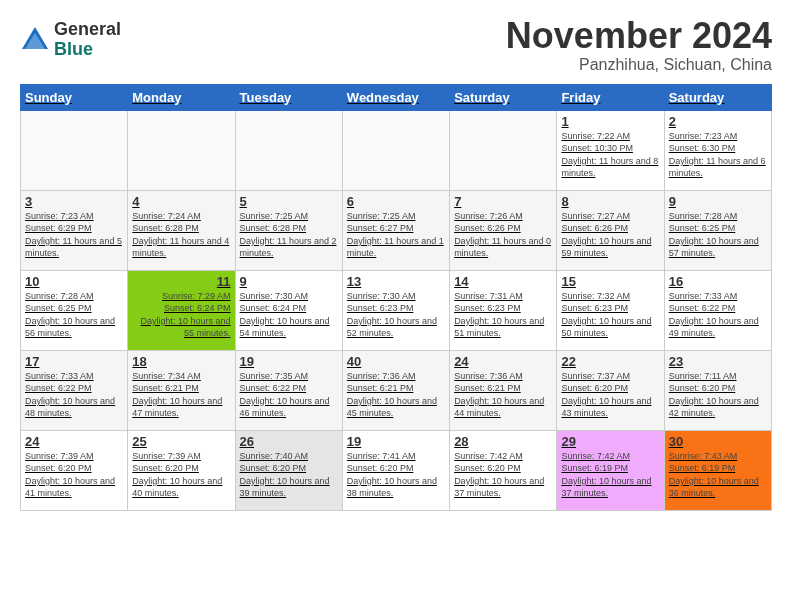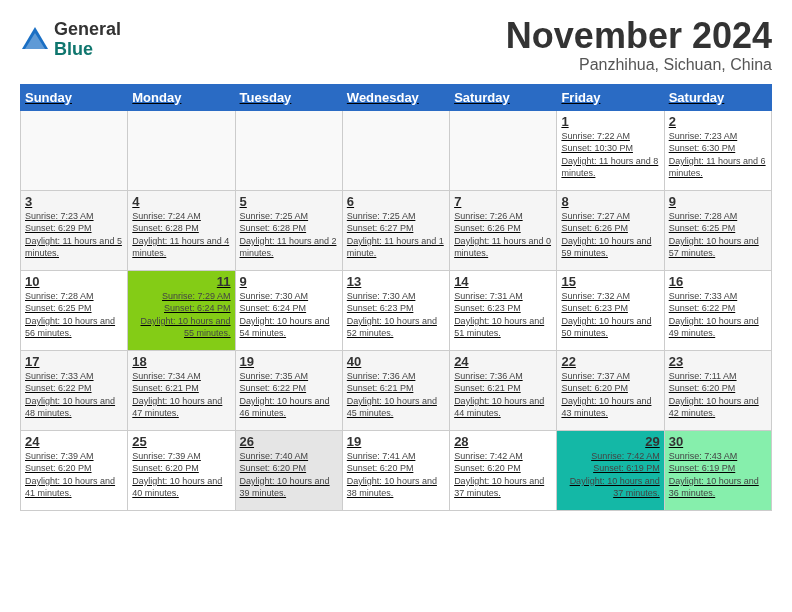--- a/index.html
+++ b/index.html
@@ -313,27 +313,27 @@
             <div class="day-info" style="white-space: pre-line;">Sunrise: 7:41 AM
 Sunset: 6:20 PM
 Daylight: 10 hours and 38 minutes.</div>
           </td>
           <td style="background: rgb(255, 255, 255);">
             <span class="day-number">28</span>
             <div class="day-info" style="white-space: pre-line;">Sunrise: 7:42 AM
 Sunset: 6:20 PM
 Daylight: 10 hours and 37 minutes.</div>
           </td>
-          <td style="background: #14b8a6; text-align: right;">
+          <td style="background: #f0abfc;">
             <span class="day-number">29</span>
             <div class="day-info" style="white-space: pre-line;">Sunrise: 7:42 AM
 Sunset: 6:19 PM
 Daylight: 10 hours and 37 minutes.</div>
           </td>
-          <td style="background: #86efac;">
+          <td style="background: #f97316;">
             <span class="day-number">30</span>
             <div class="day-info" style="white-space: pre-line;">Sunrise: 7:43 AM
 Sunset: 6:19 PM
 Daylight: 10 hours and 36 minutes.</div>
           </td>
         </tr>
       </tbody>
   </table>
 </div>
 

